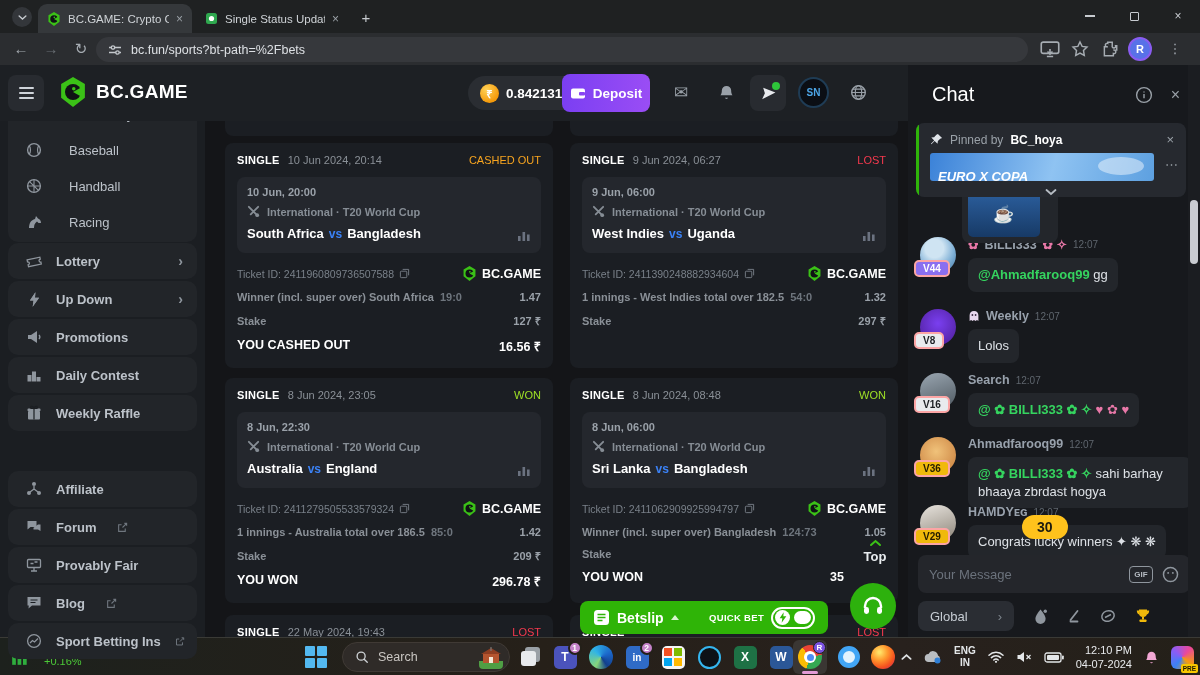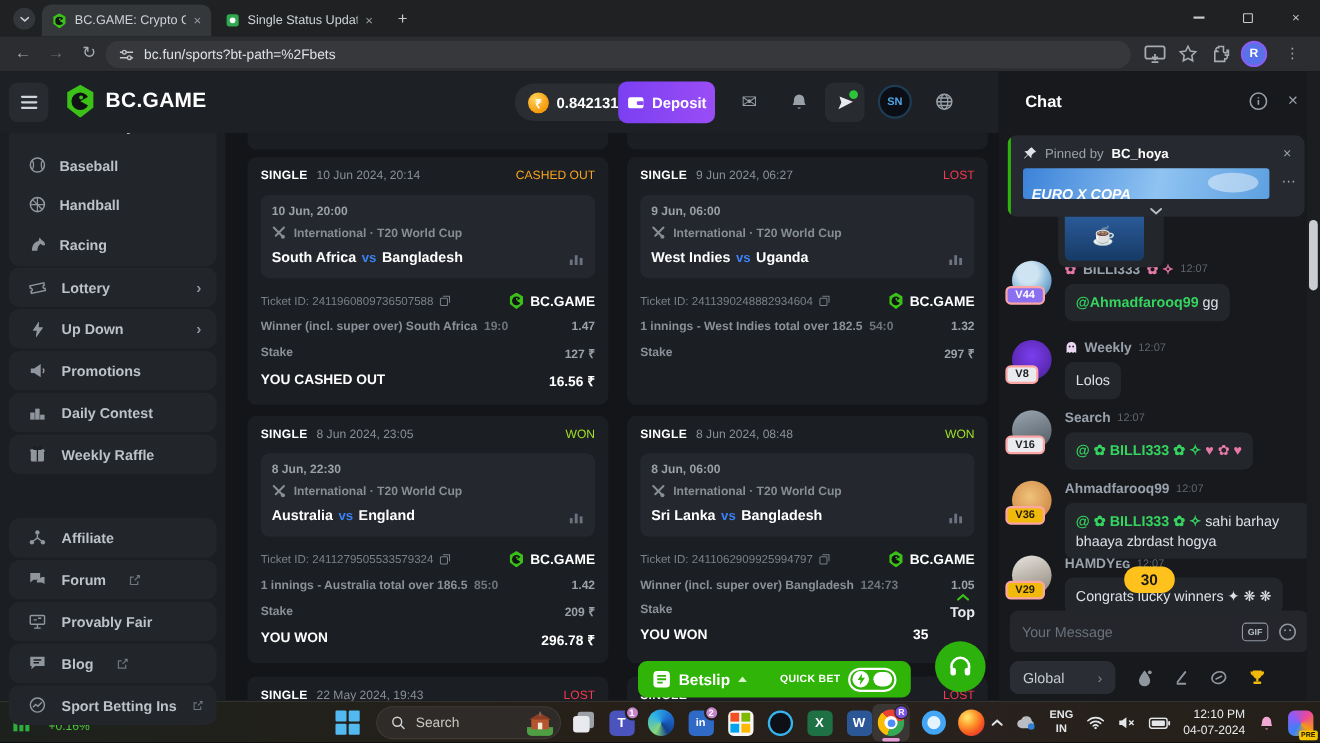--- a/index.html
+++ b/index.html
@@ -38,21 +38,21 @@
 .balval{font-size:13.5px;font-weight:700}
 .depbtn{position:absolute;left:562px;top:9px;width:88px;height:38px;border-radius:8px;background:linear-gradient(90deg,#7b3ff2,#9a4df5);display:flex;align-items:center;justify-content:center;gap:7px;font-size:13.5px;font-weight:700}
 .hicon{position:absolute;top:17px;color:#99a0a8}
 .chatbtn{position:absolute;left:750px;top:10px;width:36px;height:36px;border-radius:8px;background:#282b30;display:flex;align-items:center;justify-content:center}
 .greendot{position:absolute;right:6px;top:7px;width:8px;height:8px;border-radius:50%;background:#2ec53a}
 .snav{position:absolute;left:798px;top:12px;width:31px;height:31px;border-radius:50%;background:#0b0e14;border:2px solid #1f3c55;color:#4da6e8;font-size:10px;font-weight:800;display:flex;align-items:center;justify-content:center}
 
 
 #sidebar{position:absolute;left:0;top:0;width:205px;height:572px;background:#1b1e22;z-index:2}
 .sb-group{position:absolute;left:8px;top:27px;width:189px;height:150px;background:#222529;border-radius:10px;overflow:hidden}
-.sb-row{height:36px;display:flex;align-items:center;gap:12px;padding-left:18px;font-size:13px;font-weight:700;color:#bcc2c9}
+.sb-row{height:36px;display:flex;align-items:center;gap:27px;padding-left:18px;font-size:13px;font-weight:400;color:#bcc2c9}
 .sb-item{position:absolute;left:8px;width:189px;height:36px;background:#222529;border-radius:10px;display:flex;align-items:center;gap:14px;padding-left:18px;font-size:13px;font-weight:600;color:#bcc2c9}
 .sb-ic{width:16px;height:16px;color:#8f969e;flex:none;display:flex;align-items:center;justify-content:center;font-size:15px}
 .sb-chev{margin-left:auto;margin-right:14px;color:#8f969e;font-size:14px}
 .viporange{color:#f5a623}
 .ext{margin-left:7px;color:#6f767e}
 .ext.far{margin-left:auto;margin-right:12px}
 
 
 #main{position:absolute;left:205px;top:56px;width:703px;height:516px;overflow:hidden;z-index:1}
 .stub{position:absolute;top:0;width:328px;height:15px;background:#1b1e23;border-radius:0 0 8px 8px}
@@ -85,21 +85,21 @@
 .toggle{width:44px;height:22px;border:2px solid #fff;border-radius:11px;display:flex;align-items:center;padding:1px 2px}
 .tgl-bolt{width:15px;height:15px;border-radius:50%;background:#fff;display:flex;align-items:center;justify-content:center}
 .tgl-knob{margin-left:auto;width:17px;height:13px;border-radius:7px;background:#fff}
 .topbtn{position:absolute;left:854px;top:474px;width:42px;text-align:center;z-index:9}
 .topbtn .lbl{font-size:13px;font-weight:600;color:#e8ecef;margin-top:2px}
 .support{position:absolute;left:850px;top:518px;width:46px;height:46px;border-radius:50%;background:#2db10d;display:flex;align-items:center;justify-content:center;z-index:11}
 
 
 #chat{position:absolute;left:908px;top:0;width:292px;height:572px;background:#17191d;z-index:4}
 .chathead{display:flex;align-items:center;padding:18px 20px 0 24px}
-.chattitle{font-size:15px;font-weight:700}
+.chattitle{font-size:20px;font-weight:400}
 .chathead .ic{color:#9aa1a8}
 .pinned{position:absolute;left:8px;top:58px;width:270px;height:74px;background:#26292f;border-radius:8px;overflow:hidden;z-index:3}
 .pinned:before{content:"";position:absolute;left:0;top:0;width:3px;height:100%;background:#2fb40a}
 .pinrow{display:flex;align-items:center;gap:7px;padding:9px 12px 0 14px;font-size:12px;color:#9aa1a8}
 .pinauthor{font-weight:700;color:#fff}
 .pinx{margin-left:auto;color:#9aa1a8;font-size:13px}
 .banner{position:absolute;left:14px;top:30px;width:224px;height:28px;border-radius:3px;background:linear-gradient(105deg,#3b82d8,#8fc3f2 55%,#5da0e0);overflow:hidden}
 .banner .bt{position:absolute;left:8px;top:16px;font-size:13px;font-style:italic;font-weight:800;color:#fff;white-space:nowrap}
 .banner .blob{position:absolute;right:10px;top:4px;width:46px;height:18px;border-radius:50%;background:rgba(255,255,255,.45)}
 .pindots{position:absolute;right:8px;top:34px;color:#9aa1a8;font-size:13px}

